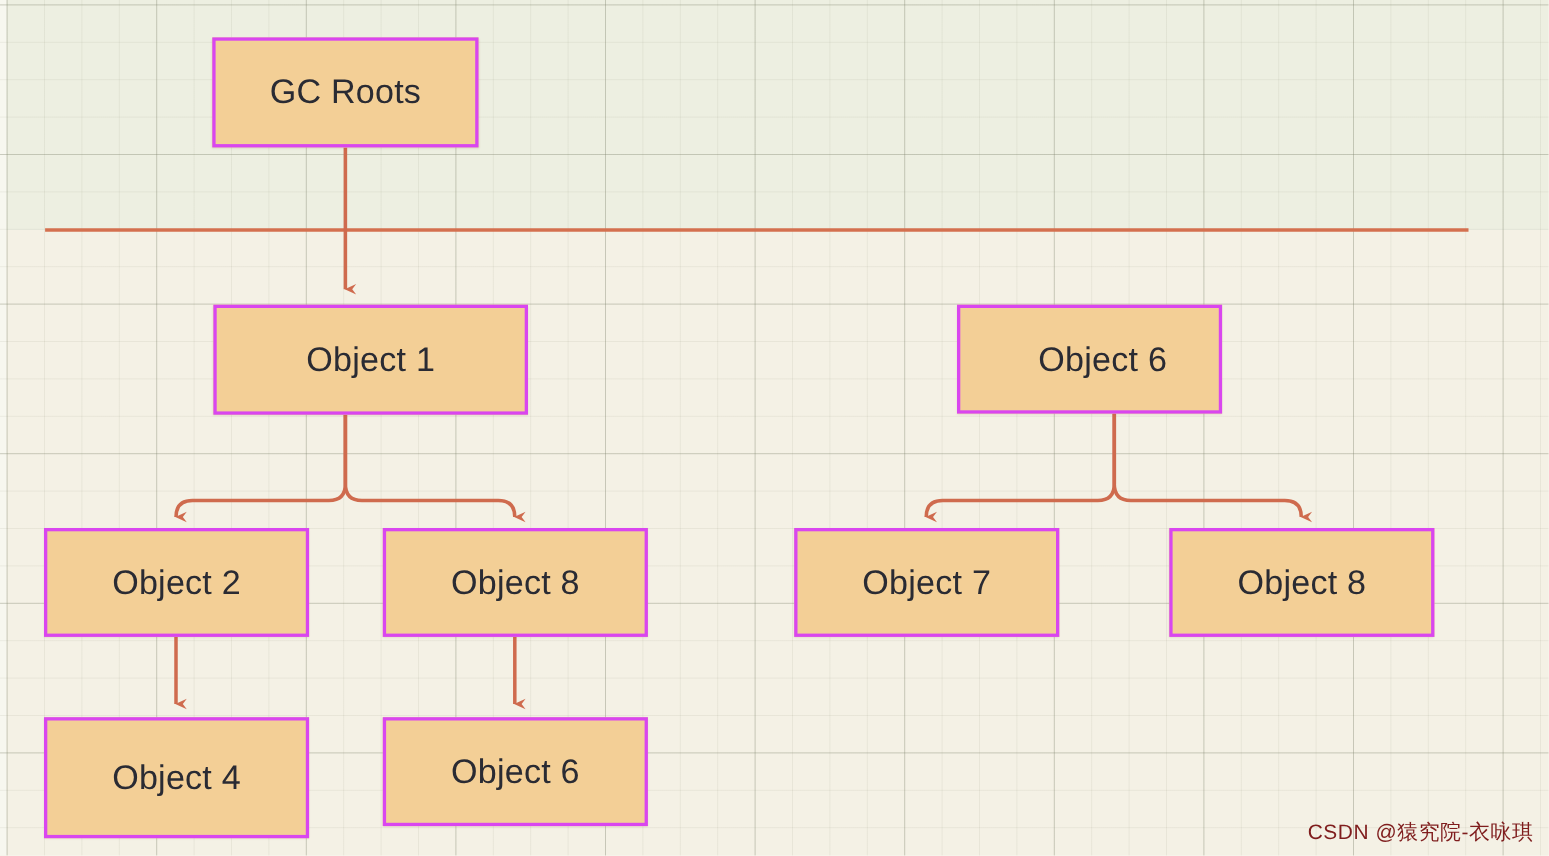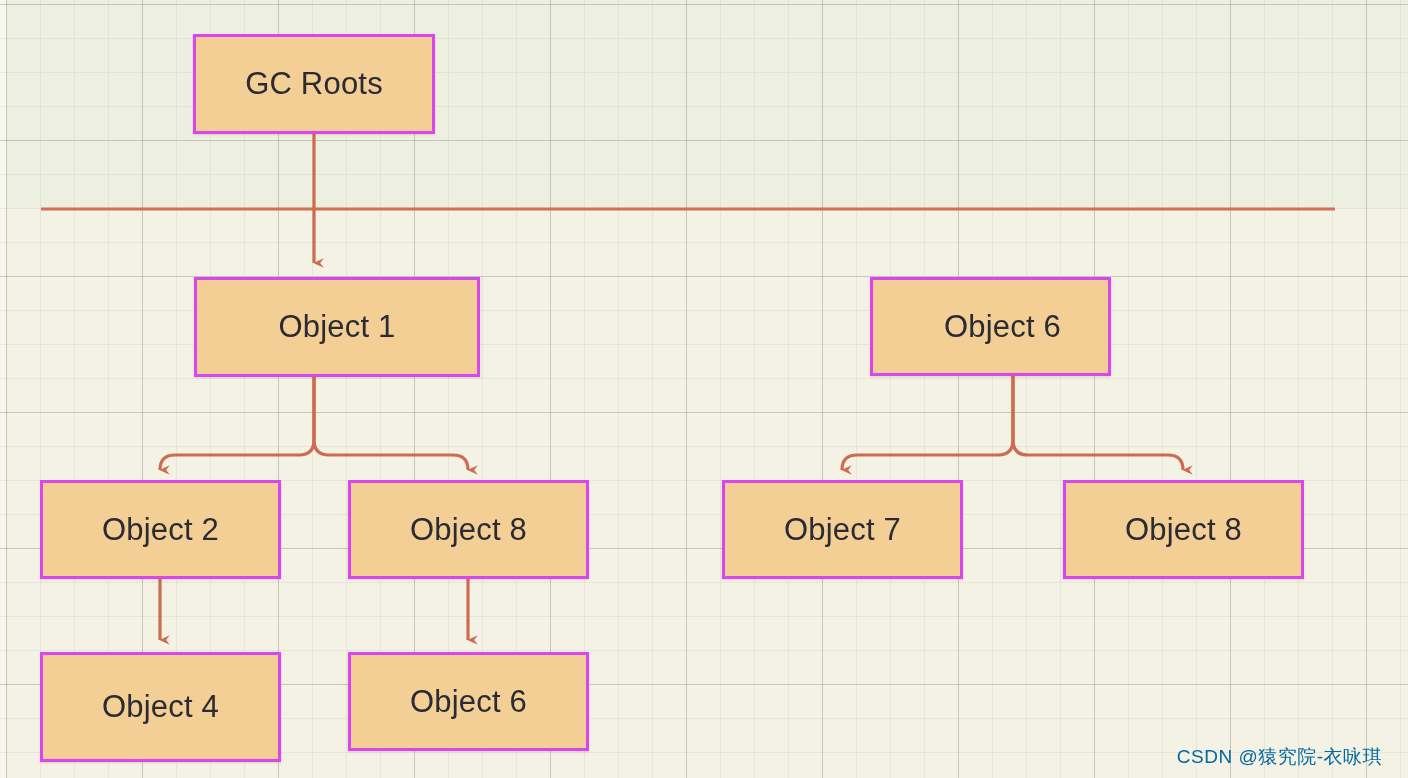--- a/index.html
+++ b/index.html
@@ -91,24 +91,24 @@
     font-size: 31px;
     font-family: "Liberation Sans", sans-serif;
     letter-spacing: 0.2px;
     white-space: nowrap;
     box-shadow: 0 1px 2px rgba(120,80,50,0.18);
   }
 
   
   .watermark {
     position: absolute;
-    right: 26px;
+    right: 14px;
     bottom: 8px;
     font-size: 19px;
-    color: #0369a1;
+    color: #7f1d1d;
     font-family: "Liberation Sans", sans-serif;
     letter-spacing: 0.5px;
     white-space: nowrap;
   }
 </style>
 </head>
 <body>
 
 <div id="canvas">
 

